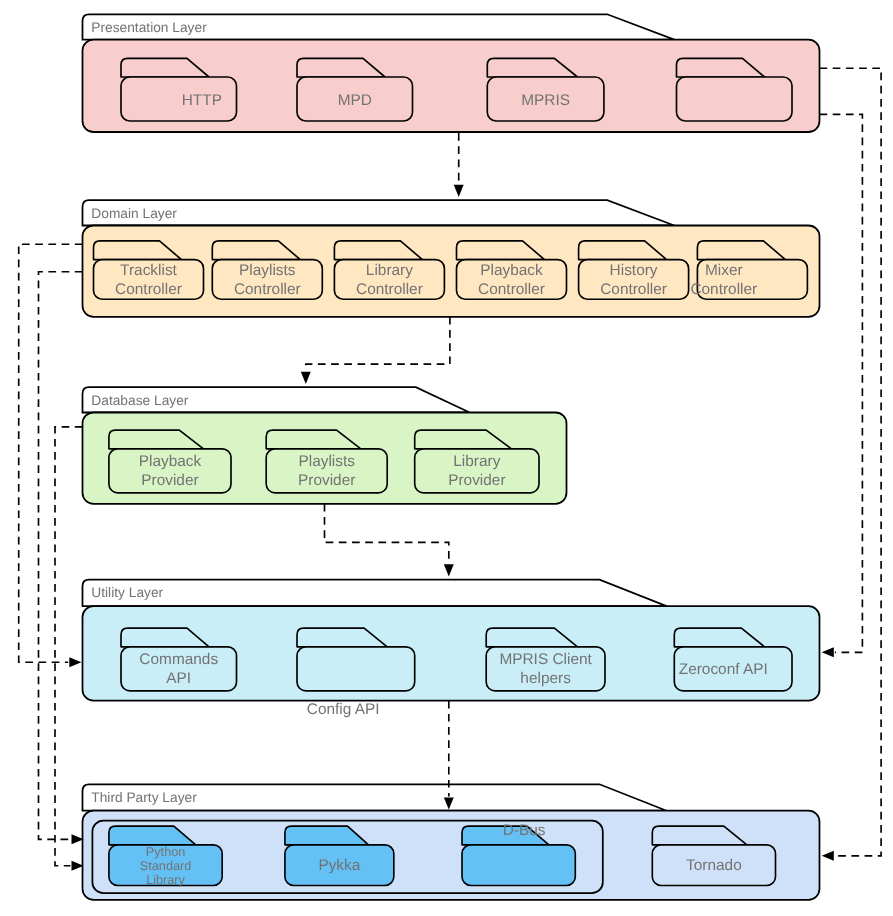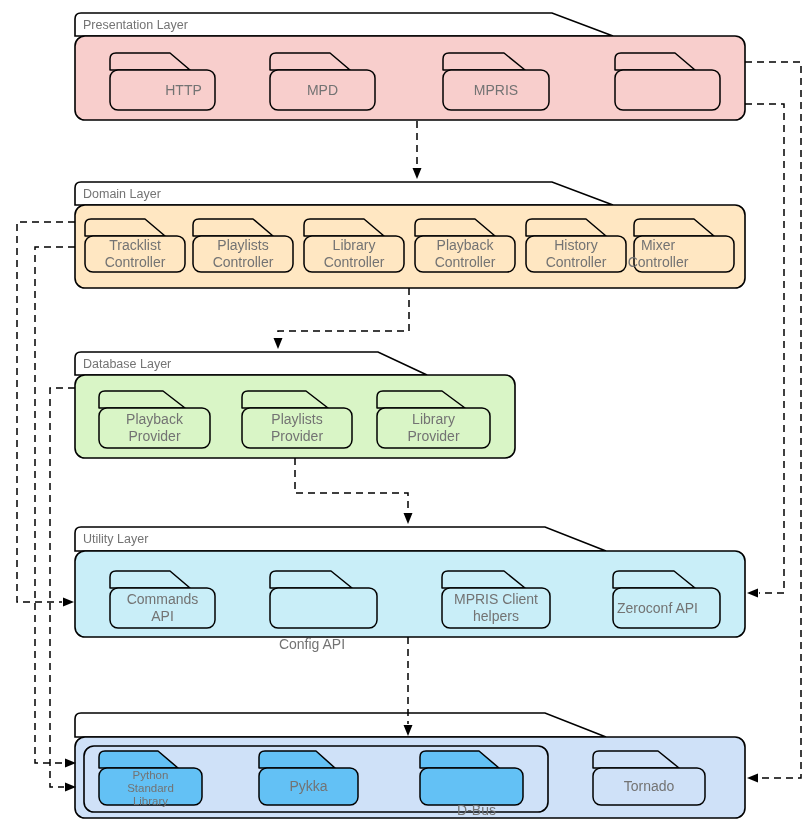--- a/index.html
+++ b/index.html
@@ -176,20 +176,21 @@
       <path d="M74,602 L63,597.5 L63,606.5 Z"></path>
       <path d="M76,763 L65,758.5 L65,767.5 Z"></path>
       <path d="M76,787 L65,782.5 L65,791.5 Z"></path>
     </g>
   </svg>
 
   <div class="lyr-label" style="left:83px;top:16px;">Presentation Layer</div>
   <div class="lyr-label" style="left:83px;top:185px;">Domain Layer</div>
   <div class="lyr-label" style="left:83px;top:355px;">Database Layer</div>
   <div class="lyr-label" style="left:83px;top:530px;">Utility Layer</div>
+  <div class="lyr-label" style="left:83px;top:716px;">Third Party Layer</div>
 
   <div class="nlabel" style="left:110px;top:70px;width:105px;height:40px;margin-left:21px;">HTTP</div>
   <div class="nlabel" style="left:443px;top:70px;width:106px;height:40px;">MPRIS</div>
   <div class="nlabel" style="left:270px;top:70px;width:105px;height:40px;">MPD</div>
 
   <div class="nlabel" style="left:85px;top:236px;width:100px;height:36px;">Tracklist
 Controller</div>
   <div class="nlabel" style="left:193px;top:236px;width:100px;height:36px;">Playlists
 Controller</div>
   <div class="nlabel" style="left:304px;top:236px;width:100px;height:36px;">Library
@@ -212,15 +213,15 @@
 API</div>
   <div class="nlabel" style="left:270px;top:608px;width:84px;height:40px;margin-top:16px;">Config API</div>
   <div class="nlabel" style="left:442px;top:588px;width:108px;height:40px;">MPRIS Client
 helpers</div>
   <div class="nlabel" style="left:613px;top:588px;width:89px;height:40px;">Zeroconf API</div>
 
   <div class="nlabel small" style="left:99px;top:766px;width:103px;height:45px;">Python
 Standard
 Library</div>
   <div class="nlabel" style="left:259px;top:768px;width:99px;height:37px;">Pykka</div>
-  <div class="nlabel" style="left:420px;top:792px;width:113px;height:37px;">D-Bus</div>
+  <div class="nlabel" style="left:420px;top:736px;width:113px;height:37px;">D-Bus</div>
   <div class="nlabel" style="left:593px;top:768px;width:112px;height:37px;text-align:center;">Tornado</div>
 </div>
 
 </body></html>

